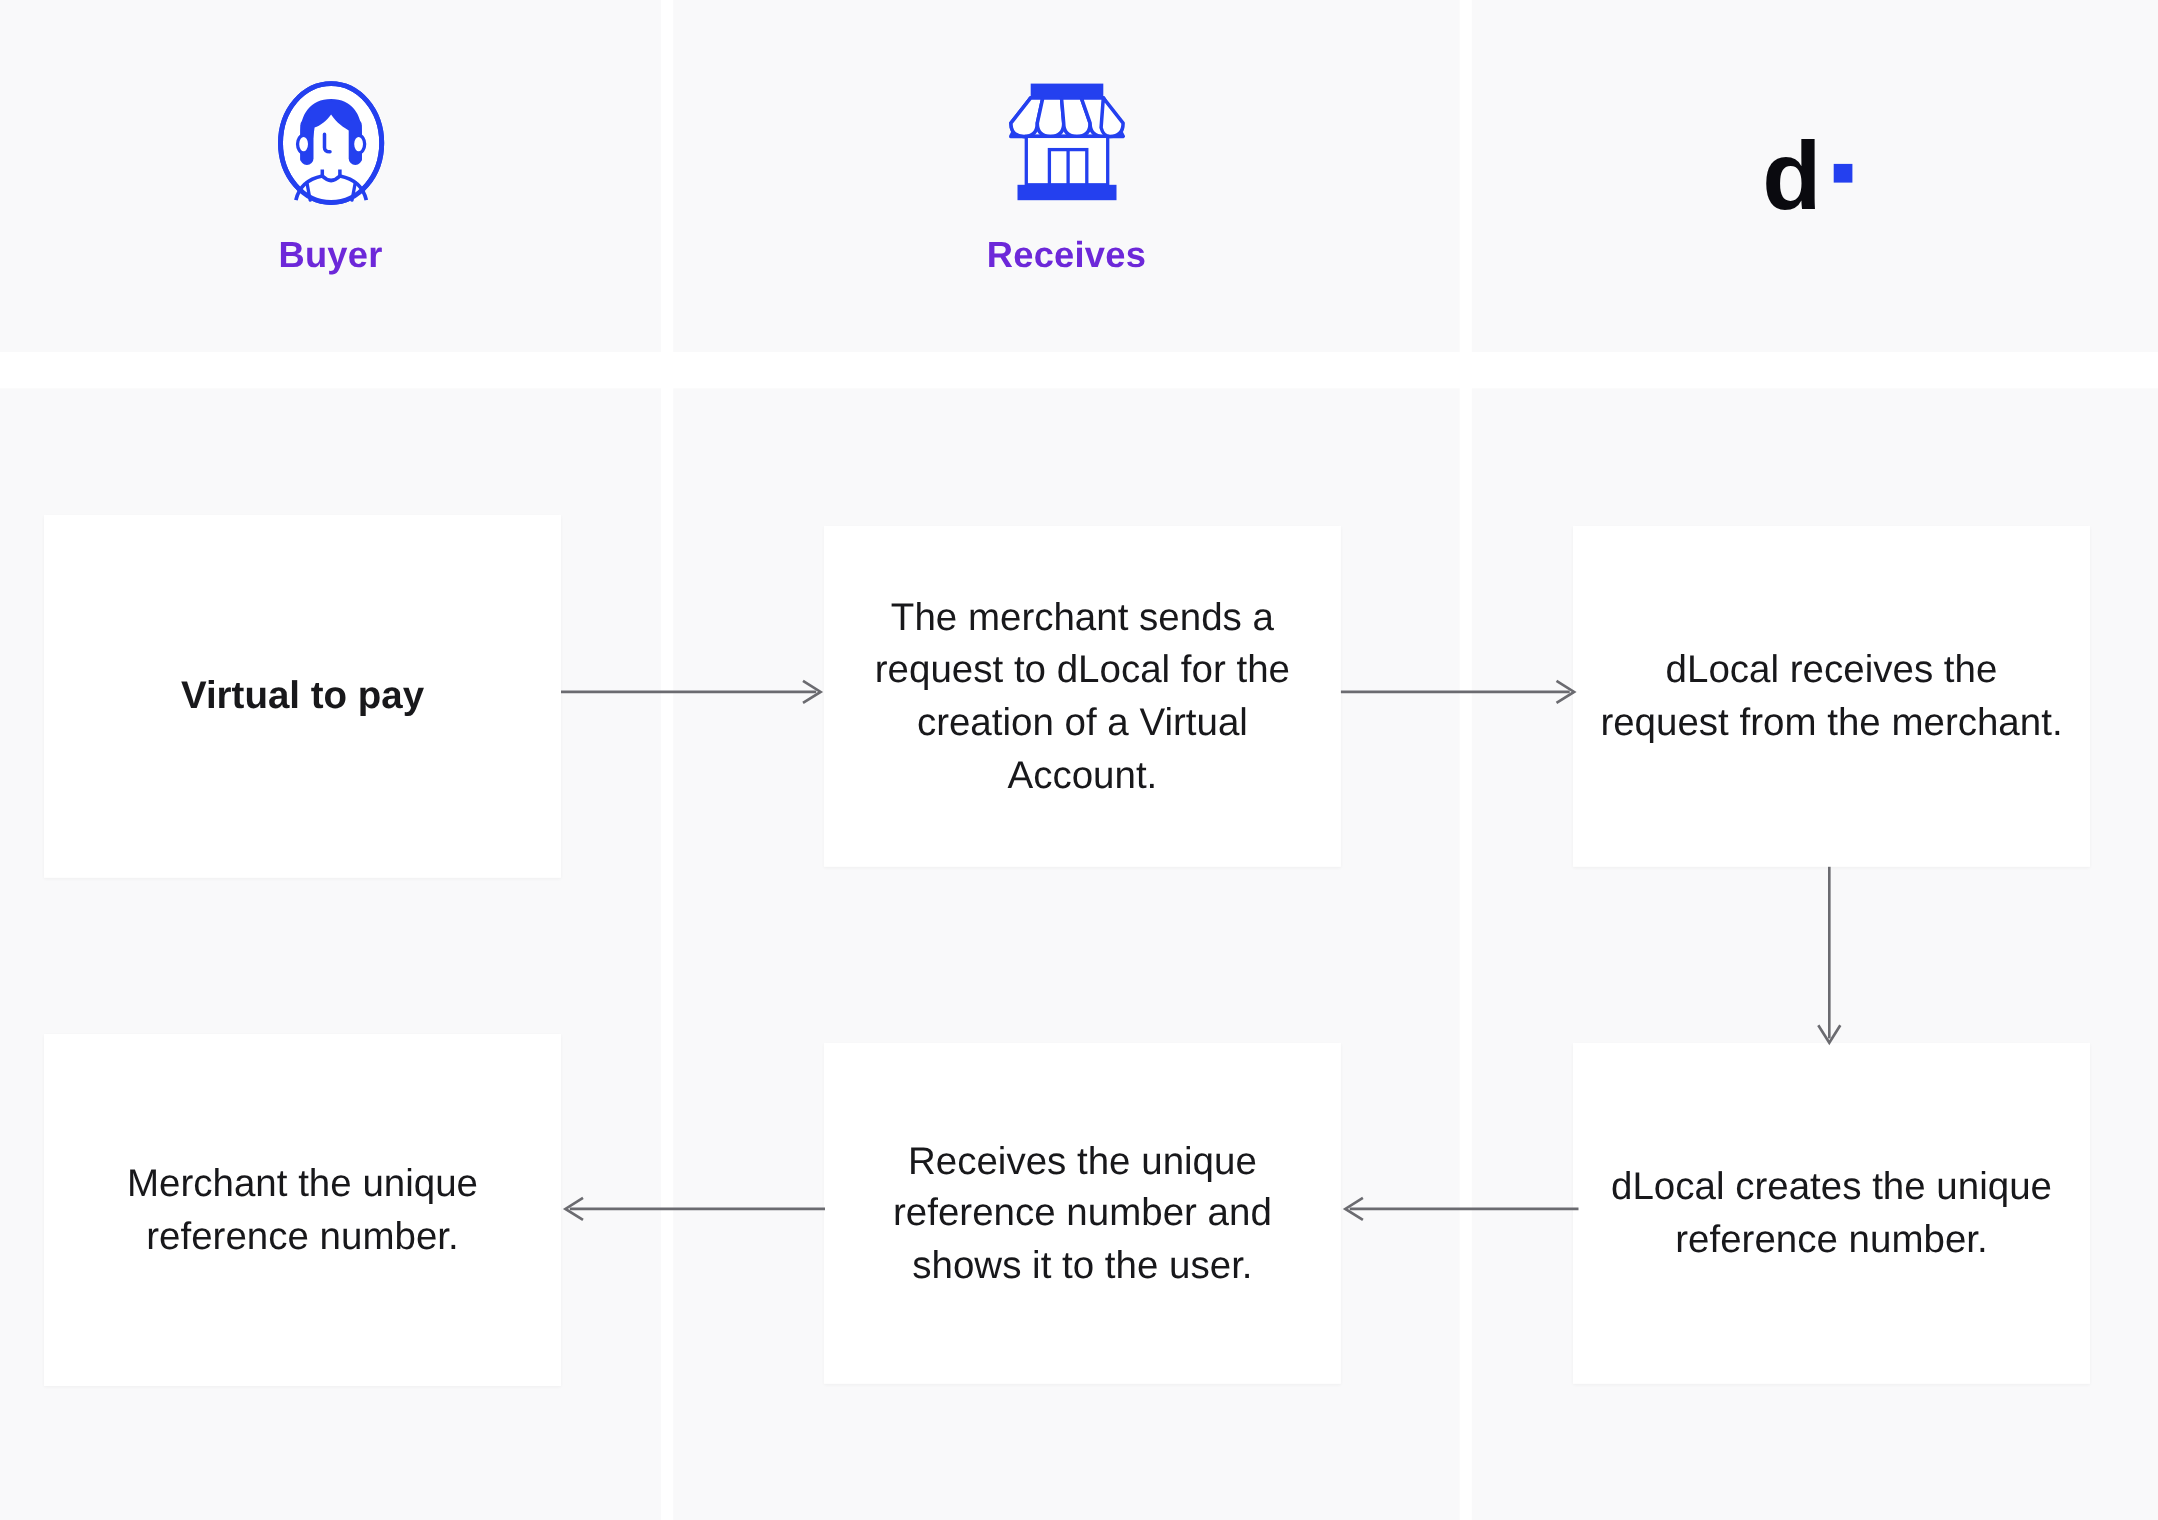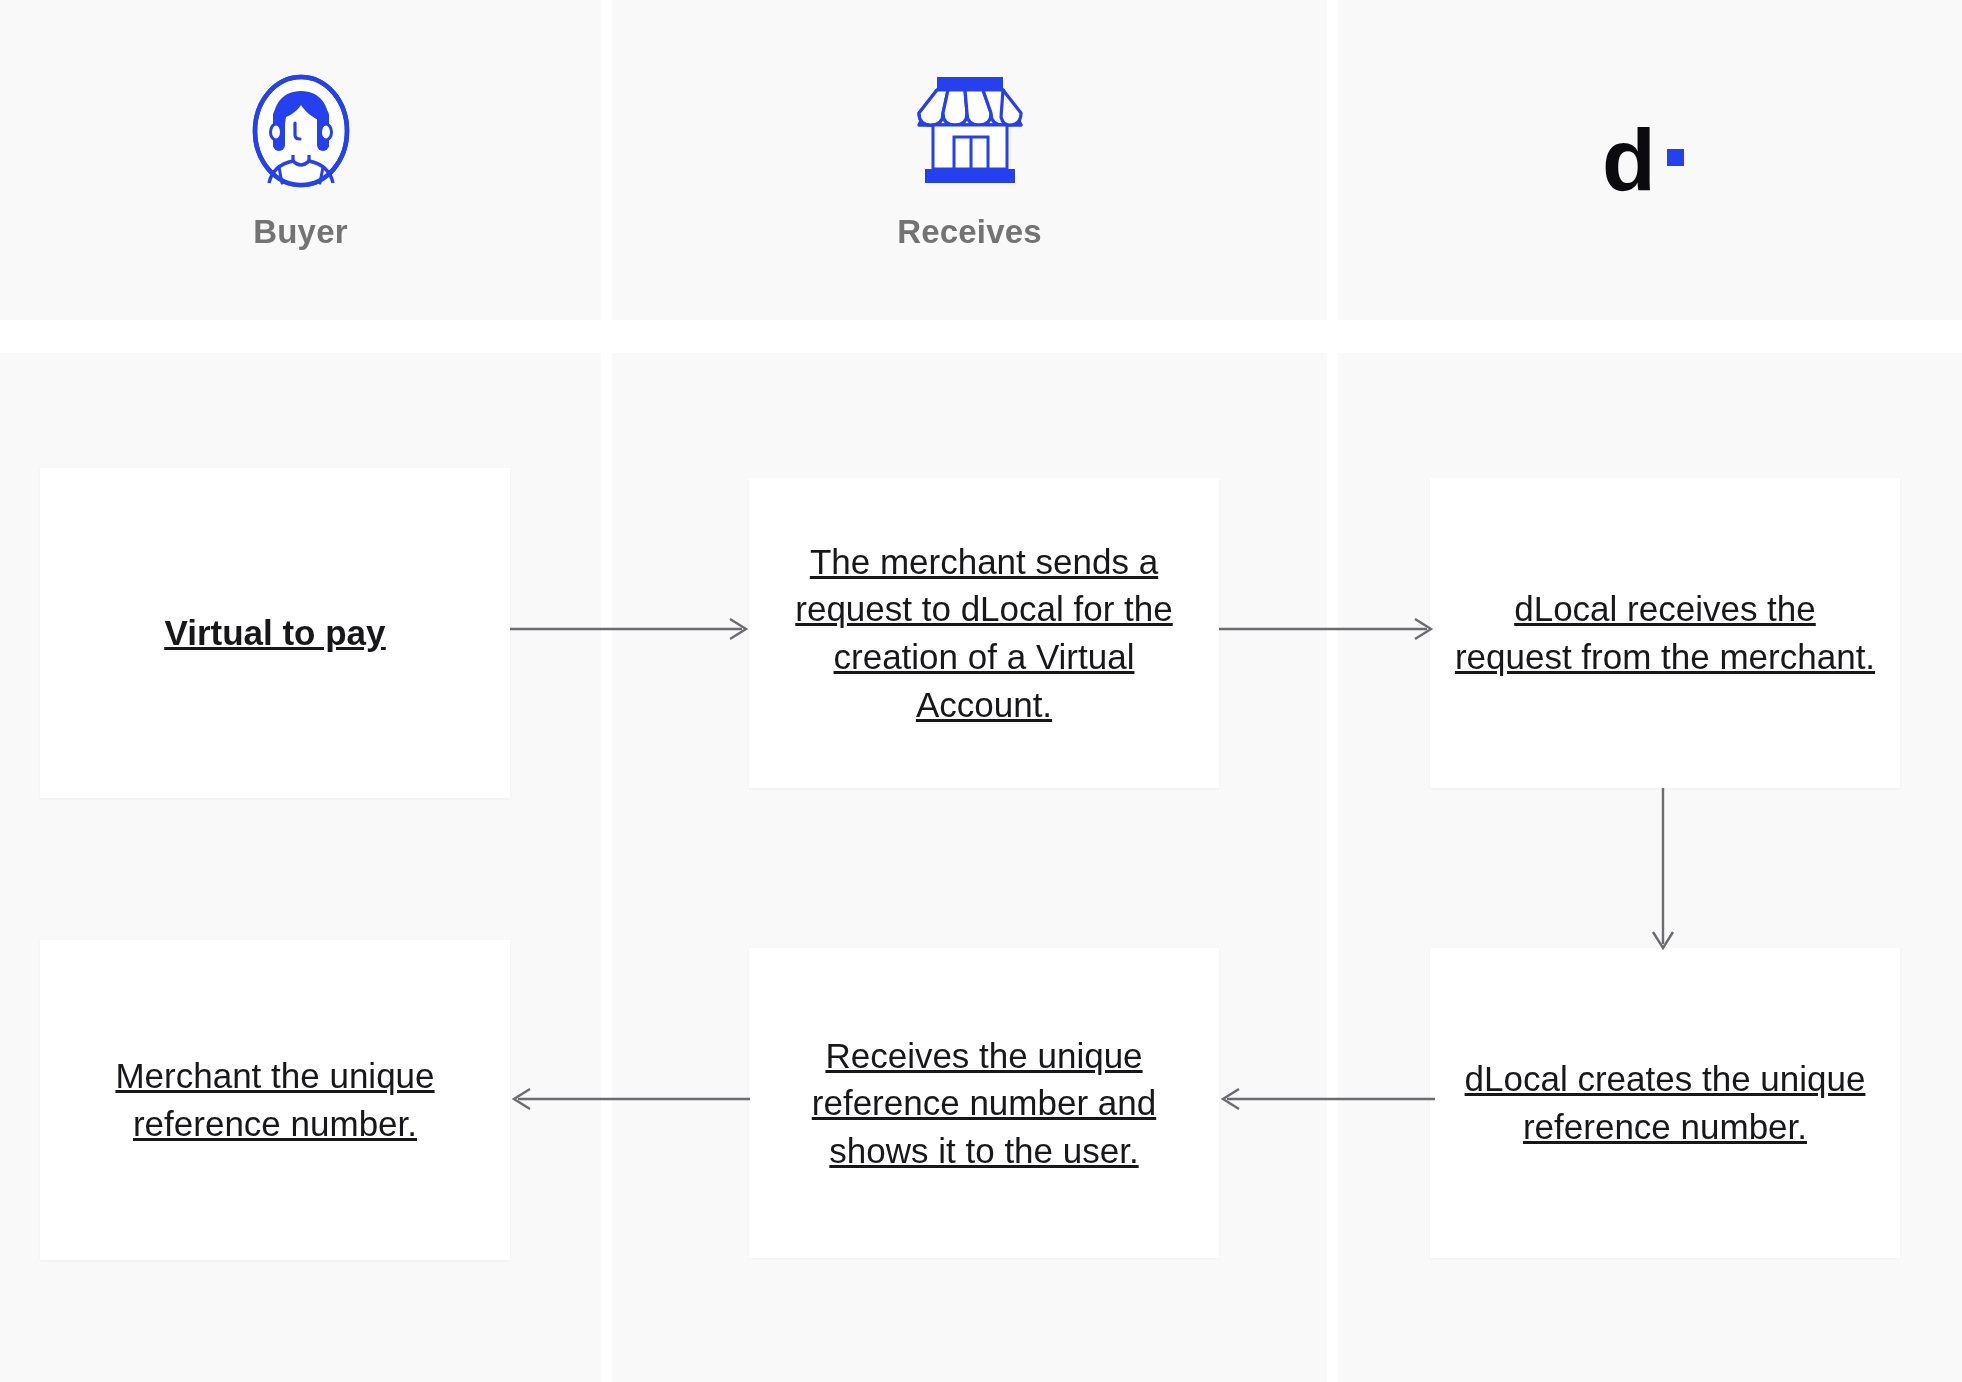--- a/index.html
+++ b/index.html
@@ -44,21 +44,21 @@
   #header-col-merchant { left: 612px;  width: 715px; }
   #header-col-dlocal   { left: 1338px; width: 624px; }
 
   .header-icon {
     display: block;
     margin-bottom: 22px;
   }
   .header-label {
     font-size: 33px;
     font-weight: bold;
-    color: #737373;
+    color: #6d28d9;
     letter-spacing: 0.2px;
     line-height: 1;
   }
 
   
   .dlocal-logo {
     display: flex;
     align-items: baseline;
     font-size: 88px;
     font-weight: bold;
@@ -86,21 +86,20 @@
     justify-content: center;
     text-align: center;
     box-sizing: border-box;
     padding: 10px 22px;
     box-shadow: 0 1px 3px rgba(0,0,0,0.045);
   }
   .flow-box span {
     font-size: 35px;
     line-height: 1.36;
     color: #18181b;
-    text-decoration: underline;
   }
   .flow-box.bold span { font-weight: bold; }
 
   #box-buyer-top      { left: 40px;   top: 468px;  width: 470px; height: 330px; }
   #box-merchant-top   { left: 749px;  top: 478px;  width: 470px; height: 310px; }
   #box-dlocal-top     { left: 1430px; top: 478px;  width: 470px; height: 310px; align-items: center; }
   #box-dlocal-bottom  { left: 1430px; top: 948px;  width: 470px; height: 310px; }
   #box-merchant-bottom{ left: 749px;  top: 948px;  width: 470px; height: 310px; }
   #box-buyer-bottom   { left: 40px;   top: 940px;  width: 470px; height: 320px; }
 

